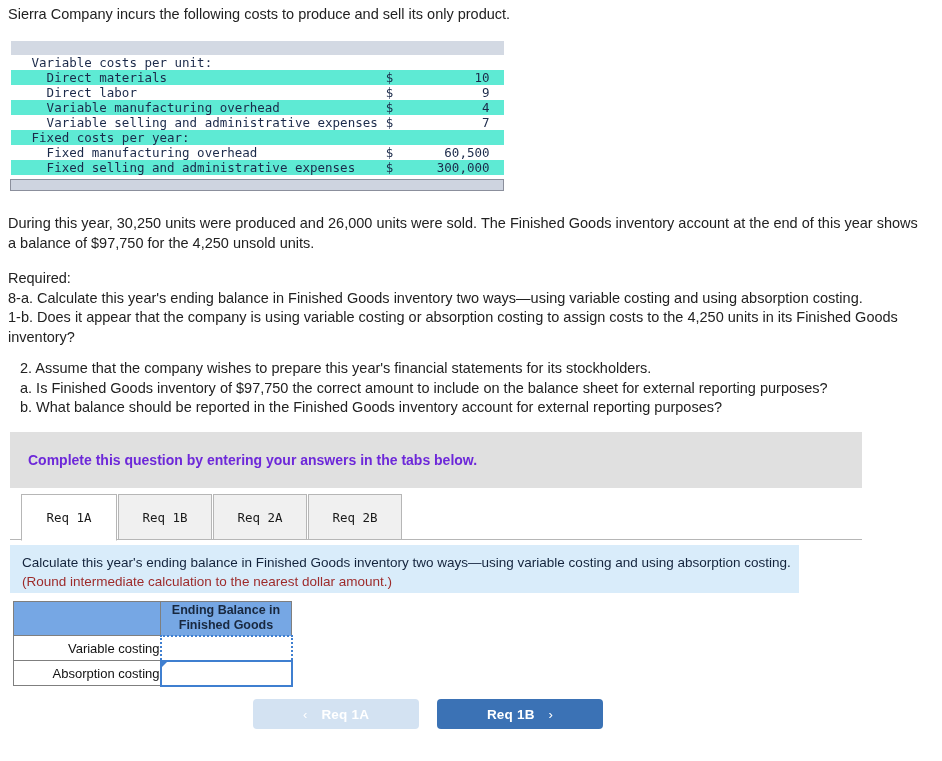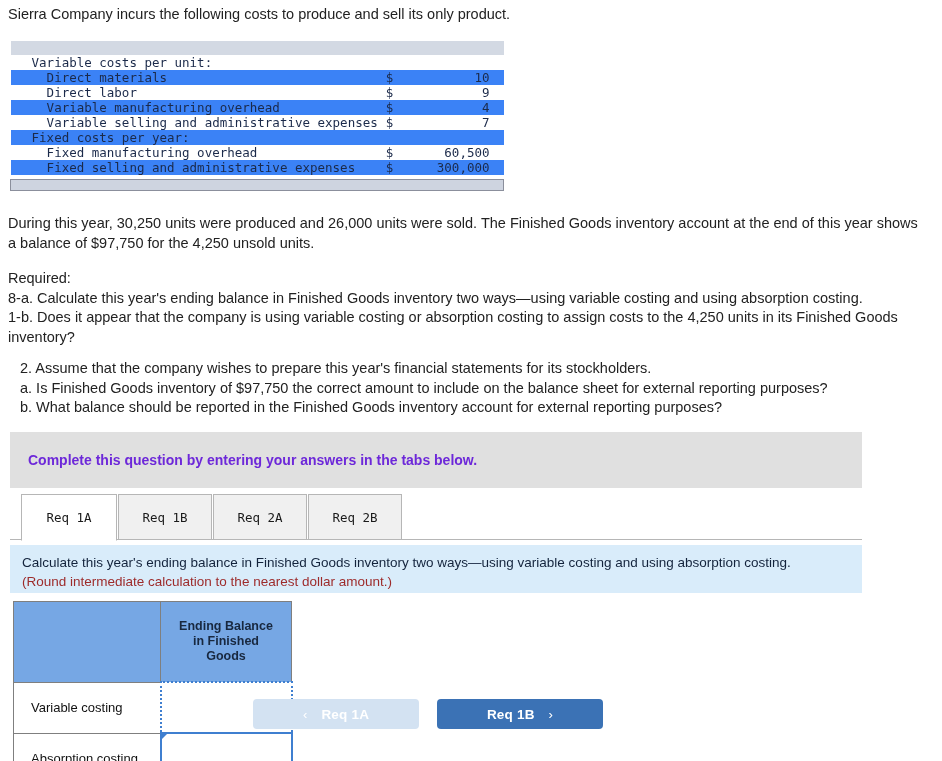--- a/index.html
+++ b/index.html
@@ -51,21 +51,21 @@
   }
   .ct-footbar td {
     background: #ced4e0;
     height: 10px;
     border-top: 1px solid #8b8f9c;
     border-bottom: 1px solid #8b8f9c;
     border-left: 1px solid #8b8f9c;
     border-right: 1px solid #8b8f9c;
   }
   .ct-spacer td { height: 4px; background: #ffffff; }
-  tr.shade td { background: #3b82f6; }
+  tr.shade td { background: #5eead4; }
   tr.plain td { background: #ffffff; }
   .ct-label { padding-left: 6px !important; }
   .ct-cur {
     width: 38px;
     text-align: left;
     padding-left: 8px !important;
   }
   .ct-val {
     width: 70px;
     text-align: right;
@@ -138,21 +138,21 @@
     width: 852px;
     height: 1px;
     background: #b6b6b6;
   }
 
   
   .bluepanel {
     position: absolute;
     left: 10px;
     top: 545px;
-    width: 852px;
+    width: 789px;
     height: 48px;
     background: #d9ecfa;
     box-sizing: border-box;
   }
   .bluepanel-text {
     position: absolute;
     left: 12px;
     top: 8px;
     width: 810px;
     font-size: 13.5px;
@@ -166,21 +166,21 @@
     position: absolute;
     left: 13px;
     top: 601px;
     border-collapse: collapse;
     font-size: 13px;
     color: #111111;
   }
   .answer-table th,
   .answer-table td {
     border: 1px solid #7f7f7f;
-    padding: 17px;
+    padding: 0;
     box-sizing: border-box;
   }
   .at-corner {
     width: 147px;
     height: 34px;
     background: #76a7e4;
   }
   .at-head {
     width: 131px;
     height: 34px;
@@ -192,20 +192,21 @@
     text-align: center;
     vertical-align: middle;
   }
   .at-rowlabel {
     width: 147px;
     height: 25px;
     background: #ffffff;
     padding-left: 5px;
     font-size: 13px;
     vertical-align: middle;
+    text-align: right;
   }
   .at-input {
     width: 131px;
     height: 25px;
     background: #ffffff;
     position: relative;
   }
   .at-input.sel-dotted {
     border: 2px dotted #3f7fd0;
   }

